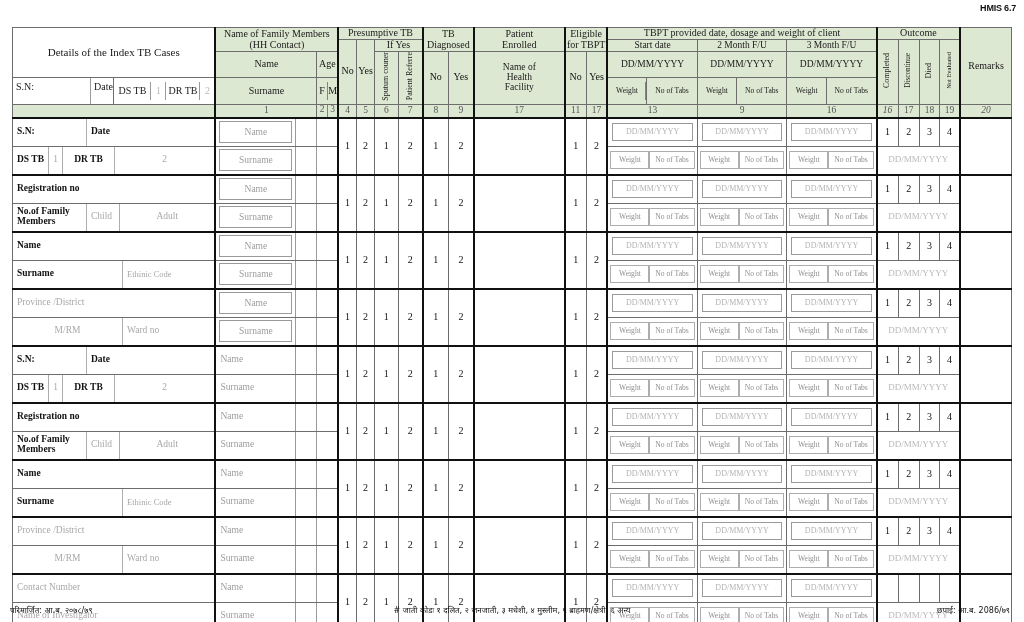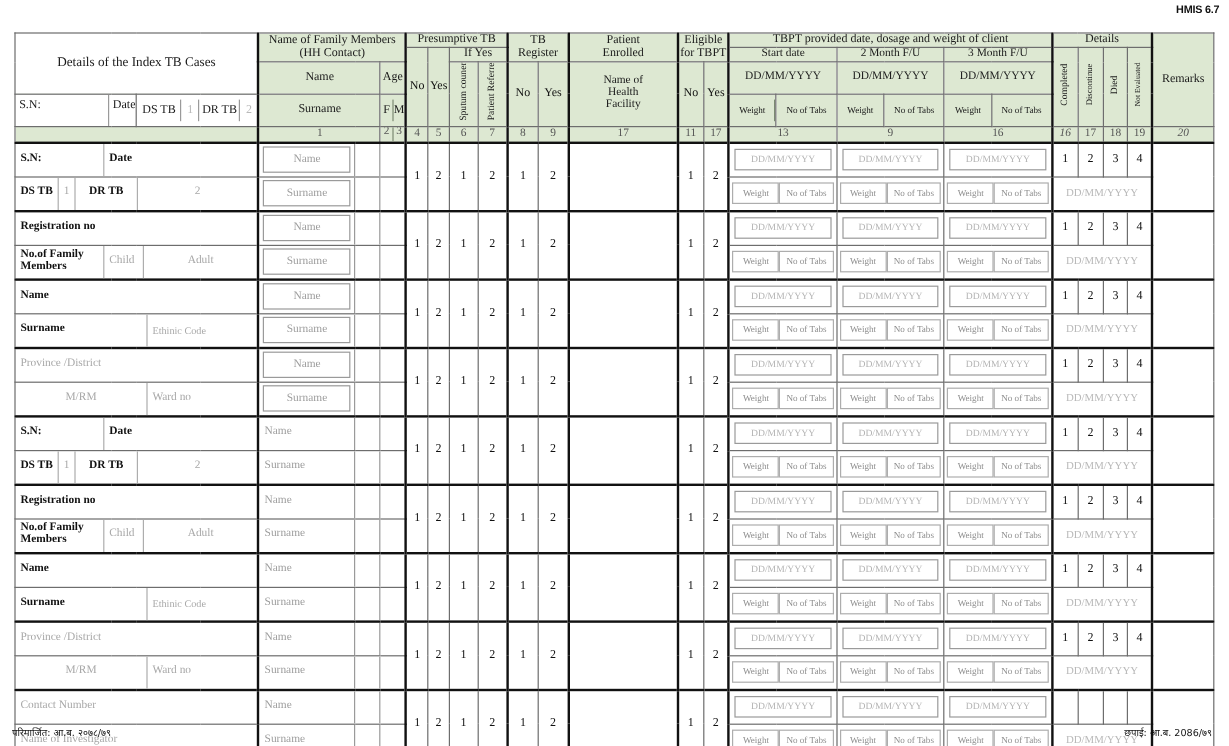--- a/index.html
+++ b/index.html
@@ -143,32 +143,32 @@
     <tbody class="hd">
       <tr>
         <td class="thickL thickT b" colspan="4" rowspan="3" style="height:22px;font-size:11px;background:#fff;border-right:2px solid #111;">Details of the Index TB Cases</td>
         <td class="thickT" colspan="3" rowspan="2" style="height:22px;font-size:10px;border-left:2px solid #a3a3a3;">
           <span>Name of Family Members</span><br>
           <span>(HH Contact)</span>
         </td>
         <td class="thickT" colspan="4" style="height:11px;font-size:10px;border-left:2px solid #111;">Presumptive TB</td>
         <td class="thickT" colspan="2" rowspan="2" style="height:22px;font-size:10px;border-left:2px solid #111;">
           <span>TB</span><br>
-          <span>Register</span>
+          <span>Diagnosed</span>
         </td>
         <td class="thickT" rowspan="2" style="height:22px;font-size:10px;border-left:2px solid #111;">
           <span>Patient</span><br>
           <span>Enrolled</span>
         </td>
         <td class="thickT" colspan="2" rowspan="2" style="height:22px;font-size:10px;border-left:2px solid #111;">
           <span>Eligible</span><br>
           <span>for TBPT</span>
         </td>
         <td class="thickT" colspan="6" style="height:11px;font-size:10px;border-left:2px solid #111;">TBPT provided date, dosage and weight of client</td>
-        <td class="thickT" colspan="4" style="height:11px;font-size:10px;border-left:2px solid #111;">Details</td>
+        <td class="thickT" colspan="4" style="height:11px;font-size:10px;border-left:2px solid #111;">Outcome</td>
         <td class="thickT thickR" rowspan="4" style="font-size:10px;border-left:2px solid #111;">Remarks</td>
       </tr>
 
       <tr>
         <td rowspan="3" style="border-left:2px solid #111;"><span class="dark" style="font-size:10px">No</span></td>
         <td rowspan="3"><span class="dark" style="font-size:10px">Yes</span></td>
         <td colspan="2" style="height:11px;font-size:10px;">If Yes</td>
         <td colspan="2" style="height:11px;font-size:9.5px;border-left:2px solid #111;">Start date</td>
         <td colspan="2" style="height:11px;font-size:9.5px;">2 Month F/U</td>
         <td colspan="2" style="height:11px;font-size:9.5px;">3 Month F/U</td>
@@ -1007,15 +1007,16 @@
               <div style="flex:1;text-align:center;border:1px solid #adadad;margin:2px 2px 2px 0;height:16px;line-height:16px;">No of Tabs</div>
             </div>
           </td>
           <td colspan="4" class="ghost" style="height: 27px; font-size: 9px; border-left: 2px solid rgb(17, 17, 17); border-bottom: 2px solid rgb(17, 17, 17);">DD/MM/YYYY</td>
         </tr>
       </tbody>
   </table>
 
   <div class="footer">
     <span class="fl">परिमार्जित: आ.ब. २०७८/७९</span>
+    <span class="fc"># जाती कोडः १ दलित, २ जनजाती, ३ मधेशी, ४ मुस्लीम, ५ ब्राहमण/क्षेत्री, ६ अन्य</span>
     <span class="fr">छपाई: आ.ब. 2086/७९</span>
   </div>
 </div>
 
 </body></html>

